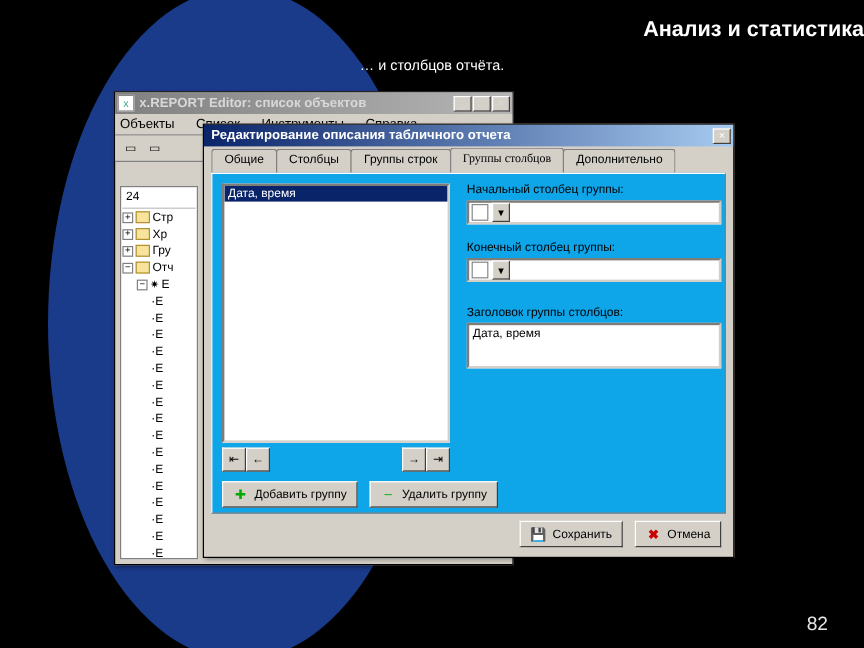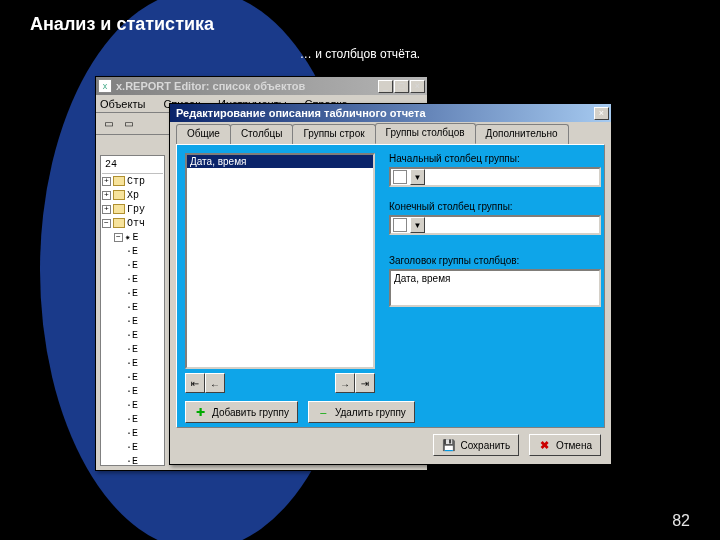--- a/index.html
+++ b/index.html
@@ -14,22 +14,22 @@
   .bg-ellipse {
     position: absolute;
     width: 320px; height: 560px;
     background: #1a3a8a;
     border-radius: 50%;
     left: 40px; top: -10px;
     z-index: 0;
   }
   .slide-title {
     position: absolute;
-    top: 14px; left: 6px; right: 0;
-    text-align: left;
+    top: 14px; left: 16px; right: 0;
+    text-align: right;
     color: #fff;
     font-weight: bold;
     font-size: 18px;
     z-index: 2;
     padding-left: 24px;
   }
   .slide-sub {
     position: absolute;
     top: 47px; left: 0; right: 0;
     text-align: center;
@@ -83,21 +83,21 @@
 
   
   .win-parent {
     left: 95px; top: 76px;
     width: 333px; height: 395px;
     z-index: 3;
   }
   .tree-area {
     position:absolute; left:4px; top:78px; width:65px; bottom:4px;
     background:#fff; border:1px solid #808080; overflow:hidden;
-    font-size:10px; color:#000; padding:2px 1px;font-family:Liberation Mono, monospace;
+    font-size:10px; color:#000; padding:2px 1px;
   }
   .tree-row{display:flex;align-items:center;height:14px;gap:2px;white-space:nowrap;}
   .tree-box{width:9px;height:9px;border:1px solid #808080;display:flex;align-items:center;justify-content:center;font-size:8px;line-height:1;}
   .tree-fold{width:12px;height:10px;background:#f7e39c;border:1px solid #b09030;}
   .tree-h{height:16px;border-bottom:1px solid #c0c0c0;padding:1px 3px;font-size:10px;}
 
   
   .win-dialog {
     left: 169px; top: 103px;
     width: 443px; height: 362px;
@@ -106,21 +106,21 @@
   .tabs {
     position:absolute; top:20px; left:6px; right:6px; height:20px;
     display:flex; font-size:10px;
   }
   .tab {
     padding:3px 10px 0 10px; background:#d4d0c8;
     border:1px solid #808080; border-bottom:none;
     border-top-left-radius:3px;border-top-right-radius:3px;
     margin-right:-1px; color:#000; position:relative;
   }
-  .tab.active{background:#d4d0c8;border-bottom:1px solid #d4d0c8;z-index:2;height:21px;margin-top:-1px;}
+  .tab.active{background:#d4d0c8;border-bottom:1px solid #d4d0c8;z-index:2;height:21px;margin-top:-1px;font-family:Liberation Serif, serif;}
   .tab-page{
     position:absolute; top:40px; left:6px; right:6px; bottom:36px;
     border:1px solid #808080; border-top-color:#fff; border-left-color:#fff;
     background:#0ea5e9;
   }
   .listbox{
     position:absolute; left:8px; top:8px; width:190px; height:216px;
     background:#fff; border:2px inset #d4d0c8;
     font-size:10px; overflow:hidden;
   }

